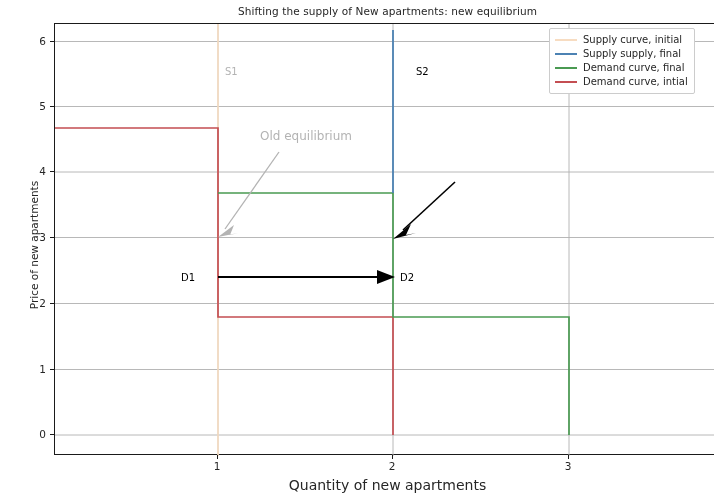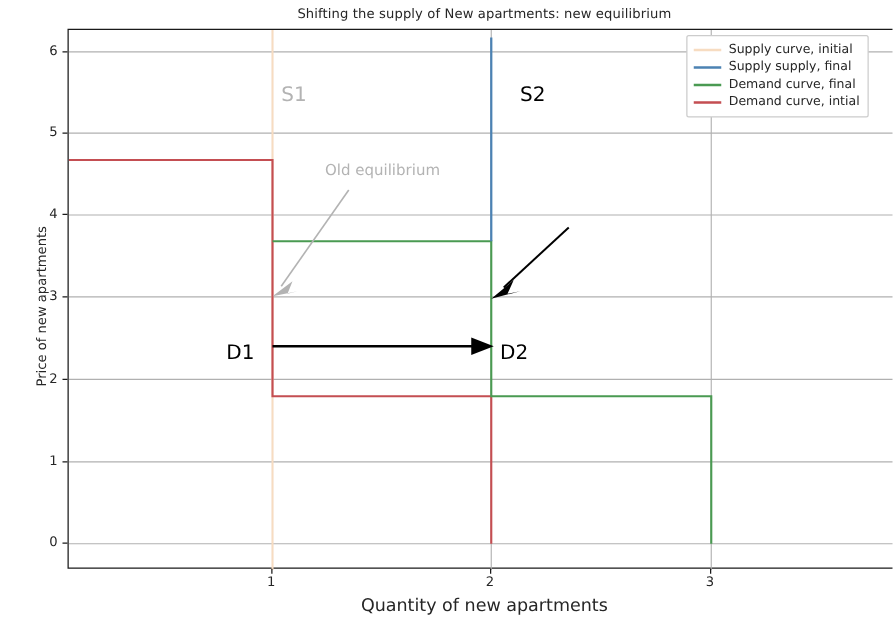--- a/index.html
+++ b/index.html
@@ -128,21 +128,21 @@
     flex: 0 0 auto;
   }
   .legend-text {
     font-size: 10px;
     color: #262626;
     white-space: nowrap;
     line-height: 10px;
   }
   .ann-label {
     position: absolute;
-    font-size: 16px;
+    font-size: 10px;
     white-space: nowrap;
   }
   .ann-s1 { color: #b3b3b3; }
   .ann-s2 { color: #000000; }
   .ann-d1 { color: #000000; }
   .ann-d2 { color: #000000; }
   .ann-old { color: #b3b3b3; font-size: 12px; }
   .ann-new { color: #000000; font-size: 12.5px; }
 </style>
 </head>

